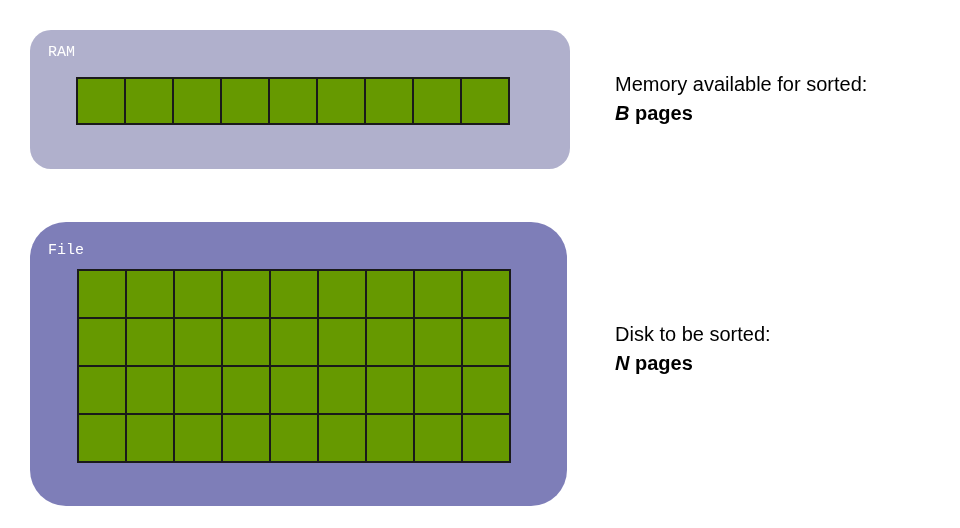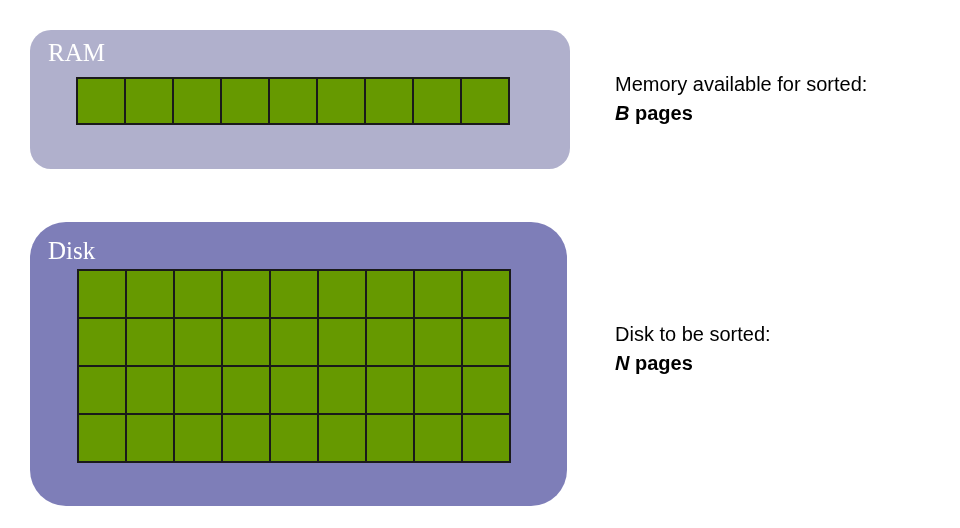--- a/index.html
+++ b/index.html
@@ -20,23 +20,23 @@
   }
 
   
   .mem-container {
     position: absolute;
     box-sizing: border-box;
   }
   .mem-container .mem-label {
     position: absolute;
     color: #ffffff;
-    font-size: 25px;
+    font-size: 15px;
     line-height: 23px;
-    font-family: Liberation Serif, serif;
+    font-family: Liberation Mono, monospace;
     white-space: nowrap;
   }
 
   #ram-container {
     left: 30px;
     top: 30px;
     width: 540px;
     height: 139px;
     background: #b0b0cc;
     border-radius: 21px;
@@ -129,21 +129,21 @@
       <div class="page-cell"></div>
       <div class="page-cell"></div>
     </div>
 
   <div id="ram-annotation" class="annotation">
     <span class="ann-line1">Memory available for sorted:</span>
     <span class="ann-line2"><span class="sym">B</span> <span>pages</span></span>
   </div>
 
   <div id="disk-container" class="mem-container">
-    <span class="mem-label">Disk</span>
+    <span class="mem-label">File</span>
   </div>
   <div id="disk-grid" class="page-grid" style="grid-template-columns: repeat(9, 48px);">
       <div class="page-cell"></div>
       <div class="page-cell"></div>
       <div class="page-cell"></div>
       <div class="page-cell"></div>
       <div class="page-cell"></div>
       <div class="page-cell"></div>
       <div class="page-cell"></div>
       <div class="page-cell"></div>

